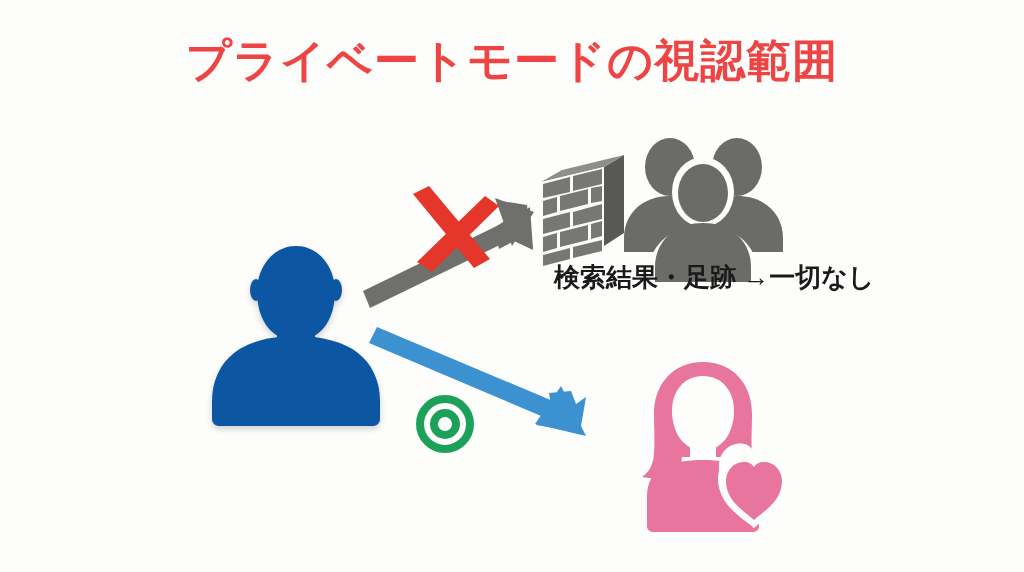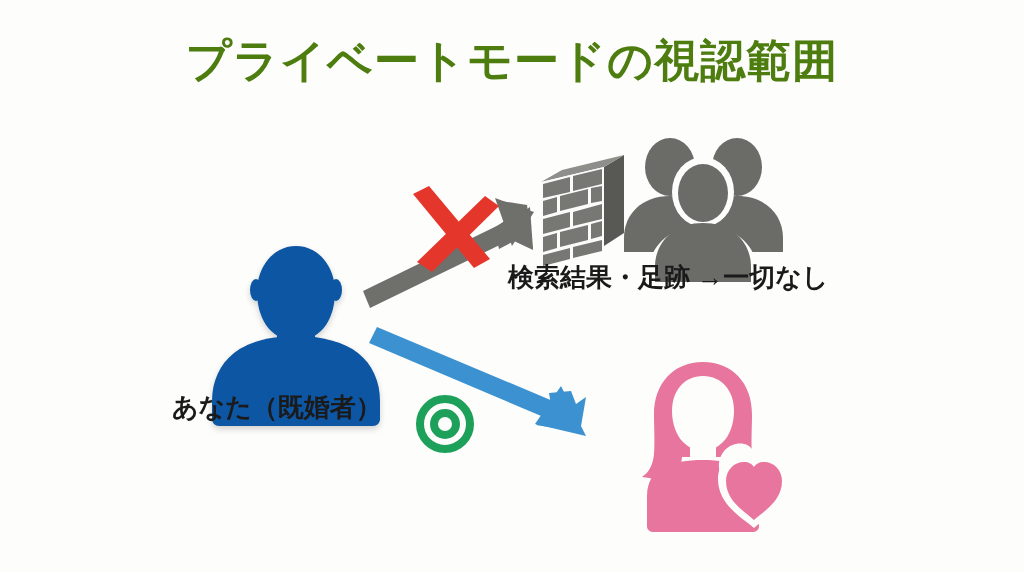--- a/index.html
+++ b/index.html
@@ -24,36 +24,36 @@
   
   #page-title {
     position: absolute;
     left: 0;
     top: 36px;
     width: 1024px;
     text-align: center;
     font-size: 45px;
     font-weight: 700;
     letter-spacing: 1px;
-    color: #4d7c0f;
+    color: #ef4444;
     line-height: 1.1;
     white-space: nowrap;
   }
 
   
   .caption {
     position: absolute;
     font-size: 26px;
     font-weight: 700;
     color: #1a1a1a;
     white-space: nowrap;
     line-height: 1.2;
   }
   #label-you      { left: 172px; top: 392px; }
-  #label-blocked  { left: 508px; top: 262px; }
+  #label-blocked  { left: 554px; top: 262px; }
   #label-visible  { left: 519px; top: 500px; }
 
   
   .layer {
     position: absolute;
     left: 0;
     top: 0;
     width: 1024px;
     height: 572px;
     overflow: visible;
@@ -252,18 +252,17 @@
       <path d="M744 462
                c -10 0 -18 8 -18 19
                c 0 20 18 30 28 39
                c 10 -9 28 -19 28 -39
                c 0 -11 -8 -19 -18 -19
                c -5 0 -8 2 -10 5
                c -2 -3 -5 -5 -10 -5 z" fill="#e8759d"></path>
     </g>
   </svg>
 
-  <div class="caption" id="label-you">あなた（既婚者）</div>
 
   <div class="caption" id="label-blocked">検索結果・足跡 →一切なし</div>
 
 
 </div>
 
 </body></html>

